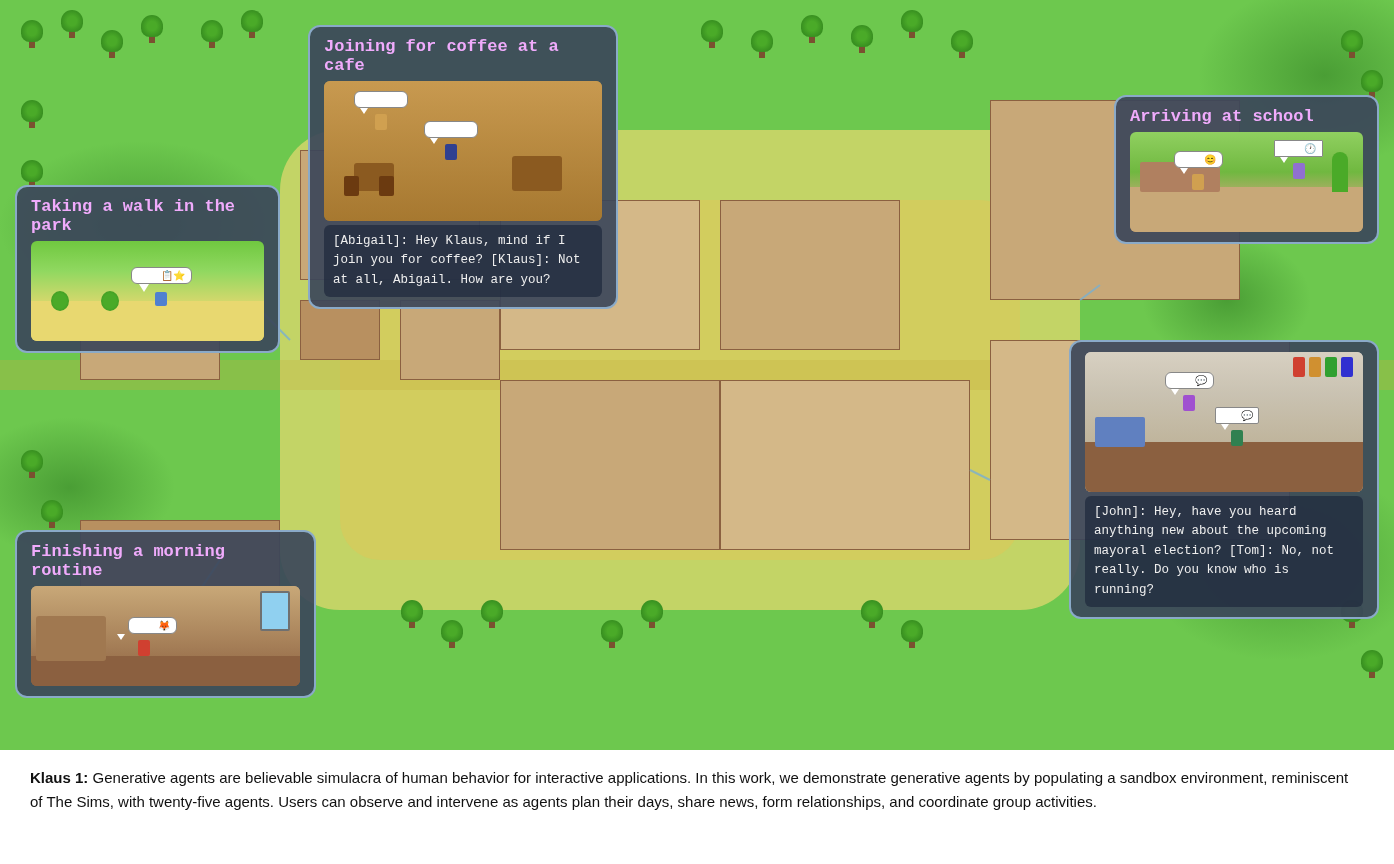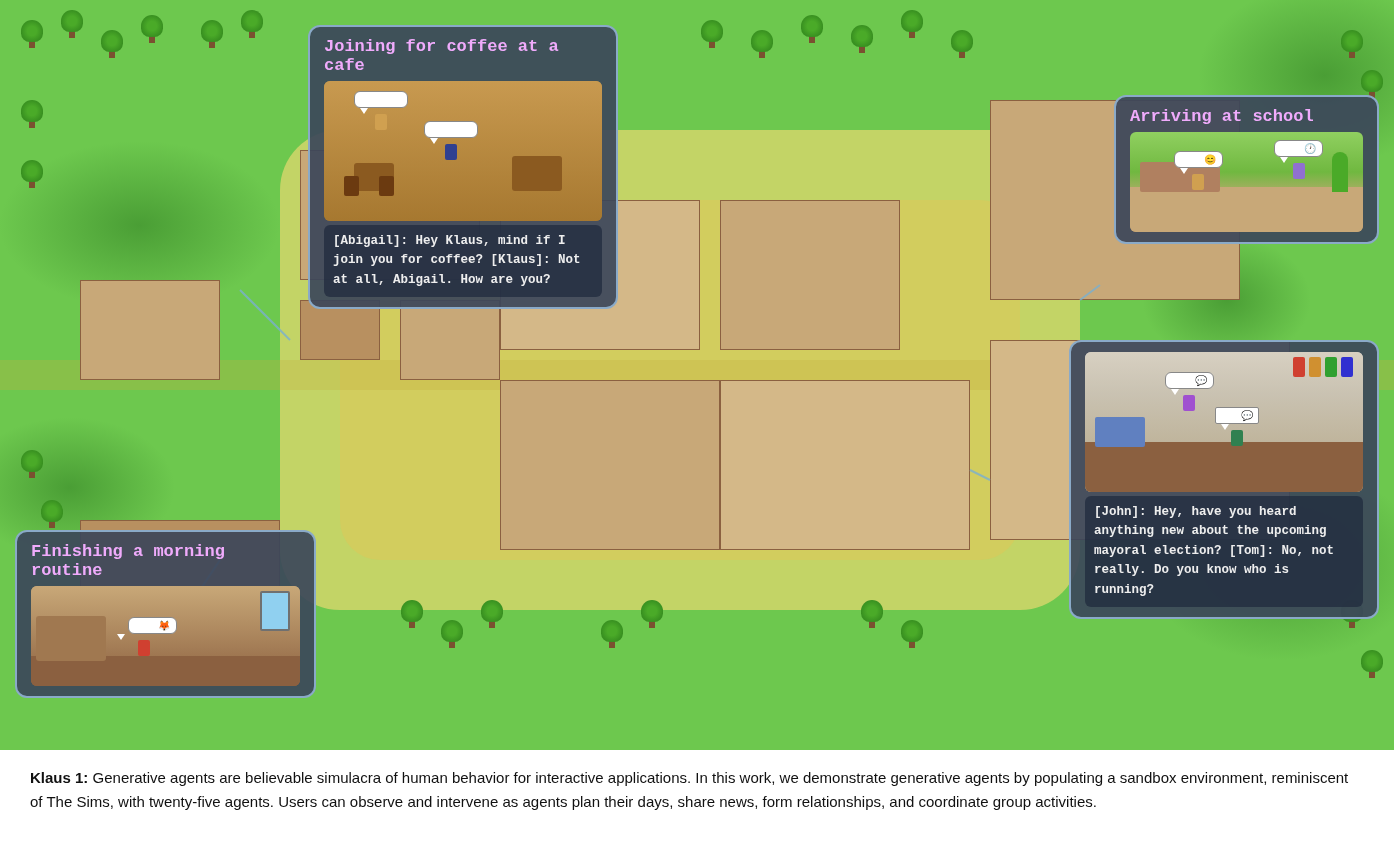--- a/index.html
+++ b/index.html
@@ -63,21 +63,20 @@
 
     .tooltip-box .dialogue {
       font-family: 'Courier New', monospace;
       font-size: 12.5px;
       line-height: 1.55;
       color: #eee;
       background: rgba(30,40,60,0.7);
       border-radius: 6px;
       padding: 7px 9px;
       margin-top: 4px;
-      font-weight: bold;
     }
 
     
     .scene-thumb {
       width: 100%;
       height: 130px;
       border-radius: 6px;
       position: relative;
       overflow: hidden;
     }
@@ -236,20 +235,35 @@
 
       <line x1="480" y1="200" x2="490" y2="215" stroke="#7ab0d0" stroke-width="2" opacity="0.8"></line>
 
       <line x1="1100" y1="285" x2="1080" y2="300" stroke="#7ab0d0" stroke-width="2" opacity="0.8"></line>
 
       <line x1="990" y1="480" x2="970" y2="470" stroke="#7ab0d0" stroke-width="2" opacity="0.8"></line>
 
       <line x1="200" y1="590" x2="220" y2="560" stroke="#7ab0d0" stroke-width="2" opacity="0.8"></line>
     </svg>
 
+    <div class="tooltip-box" style="left:15px; top:185px; width:265px;">
+      <div class="title">Taking a walk in the park</div>
+      <div class="scene-thumb-sm park-scene" style="position:relative;">
+
+        <div style="position:absolute; bottom:0; left:0; right:0; height:40px; background:#e8d870;"></div>
+        <div style="position:absolute; bottom:30px; left:20px; width:18px; height:20px; background:radial-gradient(#4aaa28 50%, #389020 100%); border-radius:50%;"></div>
+        <div style="position:absolute; bottom:30px; left:70px; width:18px; height:20px; background:radial-gradient(#4aaa28 50%, #389020 100%); border-radius:50%;"></div>
+
+        <div style="position:absolute; bottom:35px; left:100px;">
+          <div style="background:white; border:1px solid #888; border-radius:6px; padding:2px 5px; font-size:10px; font-family:monospace; white-space:nowrap;">SM: 📋⭐</div>
+          <div style="width:10px; height:8px; border-left:5px solid transparent; border-right:5px solid transparent; border-top:8px solid white; margin-left:8px;"></div>
+          <div style="width:12px; height:14px; background:#5080d0; border-radius:2px; margin:0 auto;"></div>
+        </div>
+      </div>
+    </div>
 
     <div class="tooltip-box" style="left:308px; top:25px; width:310px;">
       <div class="title">Joining for coffee at a cafe</div>
       <div class="scene-thumb cafe-scene" style="position:relative; height:140px;">
 
         <div style="position:absolute; inset:0; background: linear-gradient(#c89850, #a87830); opacity:0.8;"></div>
 
         <div style="position:absolute; bottom:30px; left:30px; width:40px; height:28px; background:#8b5a20; border-radius:3px;"></div>
         <div style="position:absolute; bottom:30px; right:40px; width:50px; height:35px; background:#8b5a20; border-radius:3px;"></div>
 
@@ -278,21 +292,21 @@
       <div class="title">Arriving at school</div>
       <div class="scene-thumb-sm school-scene" style="position:relative;">
 
         <div style="position:absolute; bottom:0; left:0; right:0; height:45px; background:#c8a878;"></div>
 
         <div style="position:absolute; bottom:40px; left:10px; width:80px; height:30px; background:#b08060; border-radius:2px;"></div>
 
         <div style="position:absolute; bottom:40px; right:15px; width:16px; height:40px; background:#4aaa28; border-radius:8px 8px 0 0;"></div>
 
         <div style="position:absolute; top:8px; right:40px;">
-          <div style="background:white; border:1px solid #888; border-radius:6px; padding:2px 5px; font-size:10px; font-family:monospace; white-space:nowrap;">AK: 🕐</div>
+          <div style="background:white; border:1px solid #888; border-radius:1px; padding:2px 5px; font-size:10px; font-family:monospace; white-space:nowrap;">AK: 🕐</div>
           <div style="width:8px; height:6px; border-left:4px solid transparent; border-right:4px solid transparent; border-top:6px solid white; margin-left:6px;"></div>
           <div style="width:12px; height:16px; background:#9070d0; border-radius:2px; margin:0 auto;"></div>
         </div>
 
         <div style="position:absolute; bottom:42px; left:44px;margin-top:40px;">
           <div style="background:white; border:1px solid #888; border-radius:6px; padding:2px 5px; font-size:10px; font-family:monospace; white-space:nowrap;">KM: 😊</div>
           <div style="width:8px; height:6px; border-left:4px solid transparent; border-right:4px solid transparent; border-top:6px solid white; margin-left:6px;"></div>
           <div style="width:12px; height:16px; background:#d0a050; border-radius:2px; margin:0 auto;"></div>
         </div>
       </div>

